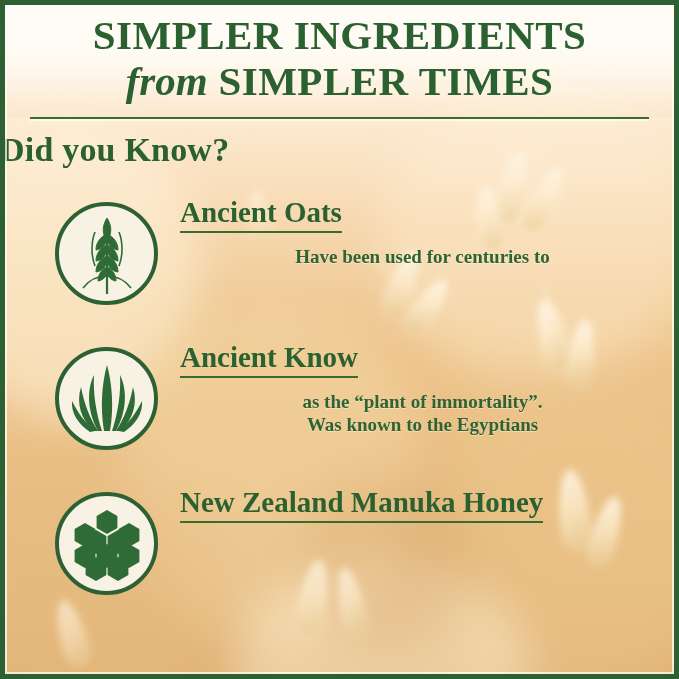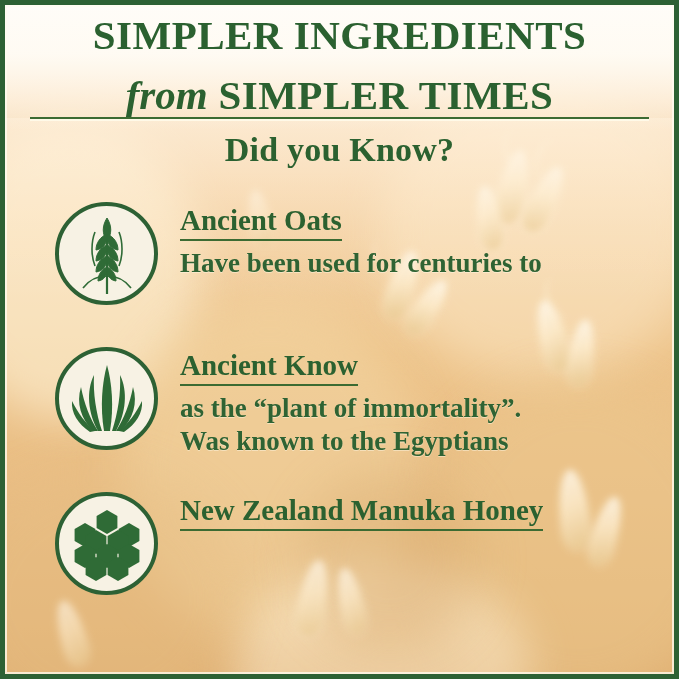--- a/index.html
+++ b/index.html
@@ -68,34 +68,34 @@
   }
   .title-line1{
     font-size:41px;font-weight:700;letter-spacing:.5px;
     line-height:1.06;
     white-space:nowrap;
   }
   .title-line2{
     font-size:41px;font-weight:700;letter-spacing:.5px;
     line-height:1.12;
     white-space:nowrap;
-    margin-top:16px;
+    margin-top:2px;
   }
   .title-from{font-style:italic;font-weight:700;letter-spacing:0;}
 
   .divider{
     position:absolute;left:30px;right:30px;top:117px;
     height:0;
     border-top:2px solid #3c6b32;
     box-shadow:0 2px 0 rgba(255,252,235,.85);
   }
 
   .subtitle{
     position:absolute;left:0;right:0;top:131px;
-    text-align:center;
+    text-align:left;
     color:#2b6130;
     font-size:34px;font-weight:700;
     letter-spacing:.2px;
   }
 
   .facts{position:absolute;left:0;top:196px;right:0;}
   .fact{position:relative;height:145px;}
 
   .icon-circle{
     position:absolute;left:55px;top:6px;
@@ -110,28 +110,28 @@
 
   .fact-text{position:absolute;left:180px;right:14px;top:0;}
   .fact-heading{
     color:#2b6130;
     font-size:29px;font-weight:700;
     line-height:1.12;
     display:inline-block;
     border-bottom:2px solid #3c6b32;
     padding-bottom:3px;
     white-space:nowrap;
-    margin-top:8px;
   }
   .fact-body{
     color:#2f6333;
-    font-size:27px;font-weight:700;
+    font-size:19px;font-weight:700;
     line-height:1.2;
-    margin-top:6px;
+    margin-top:13px;
     text-shadow:0 1px 0 rgba(255,250,235,.45);
+    text-align:center;
   }
   .fact-body div{white-space:nowrap;}
 </style>
 </head>
 <body>
 
 <div id="card">
 
   <div class="bg">
     <div class="bg-base"></div>

